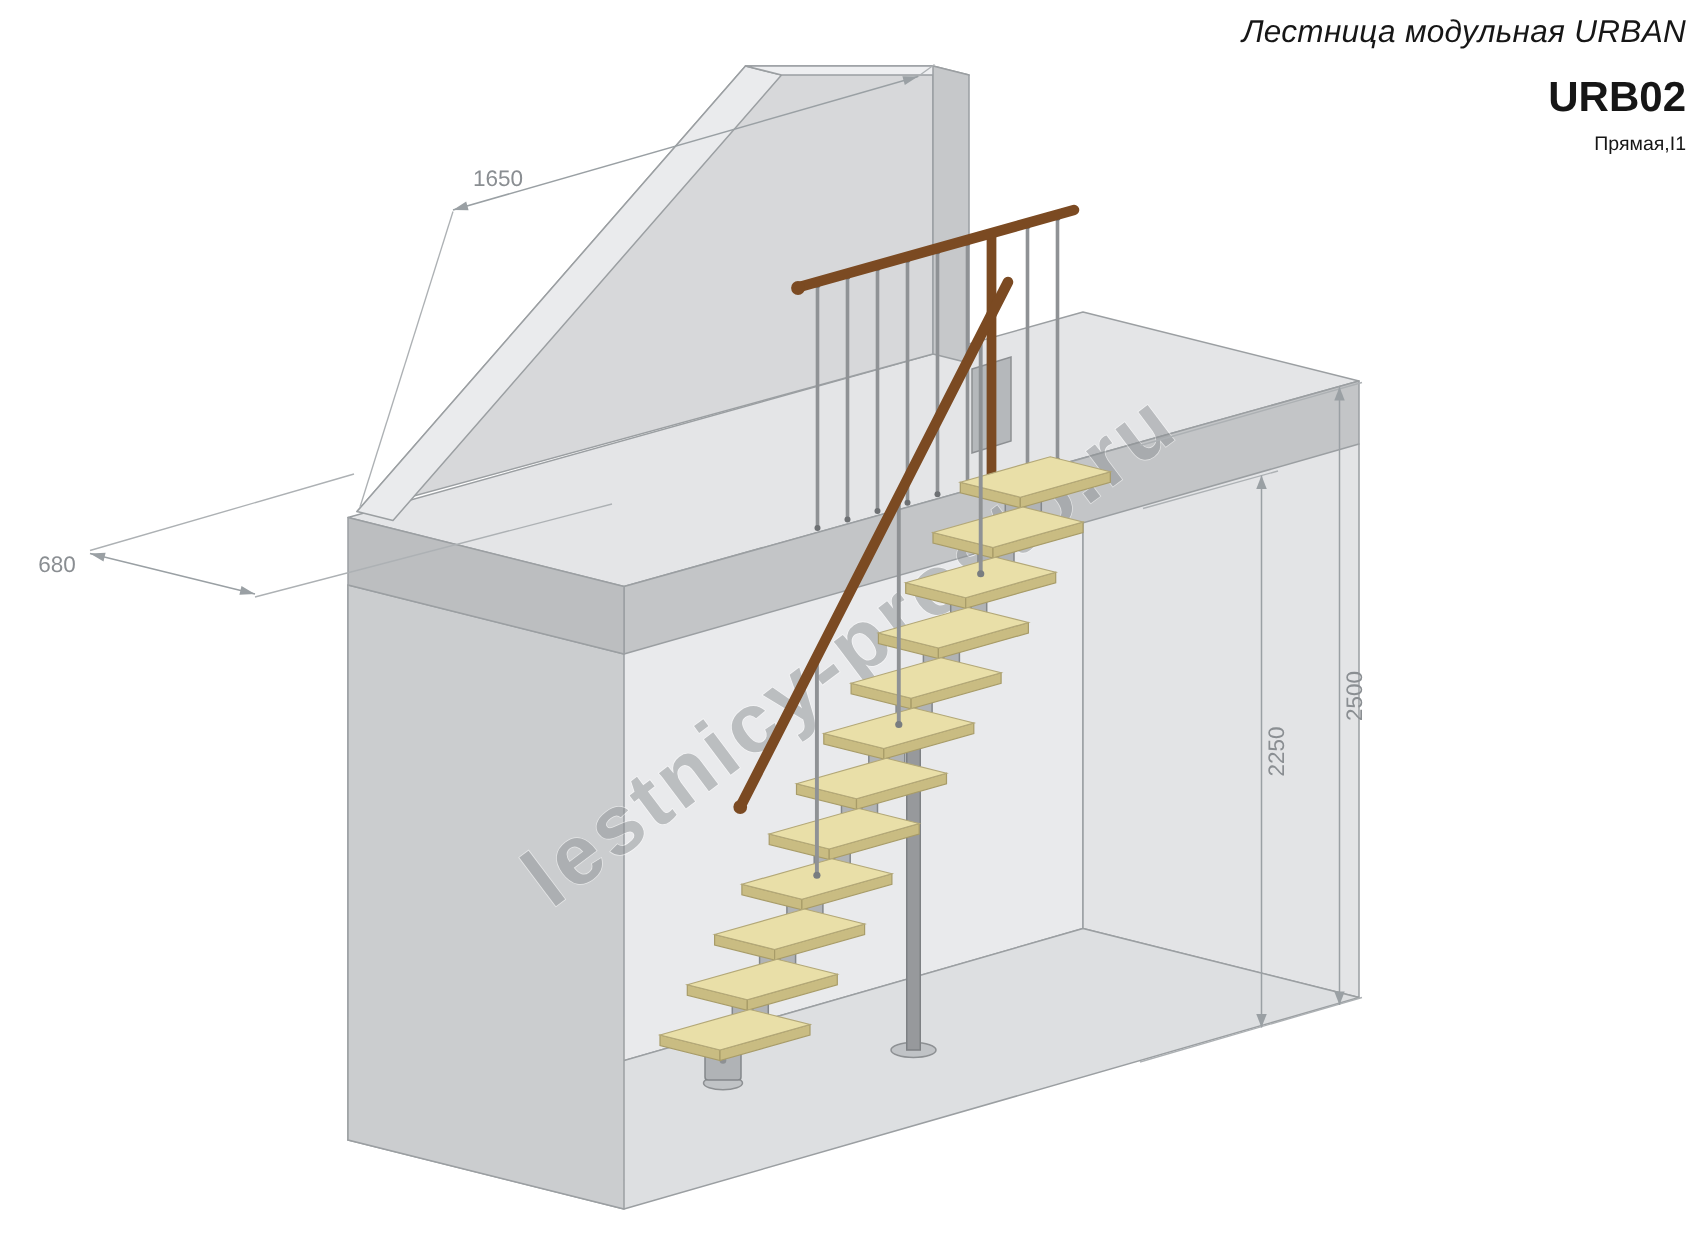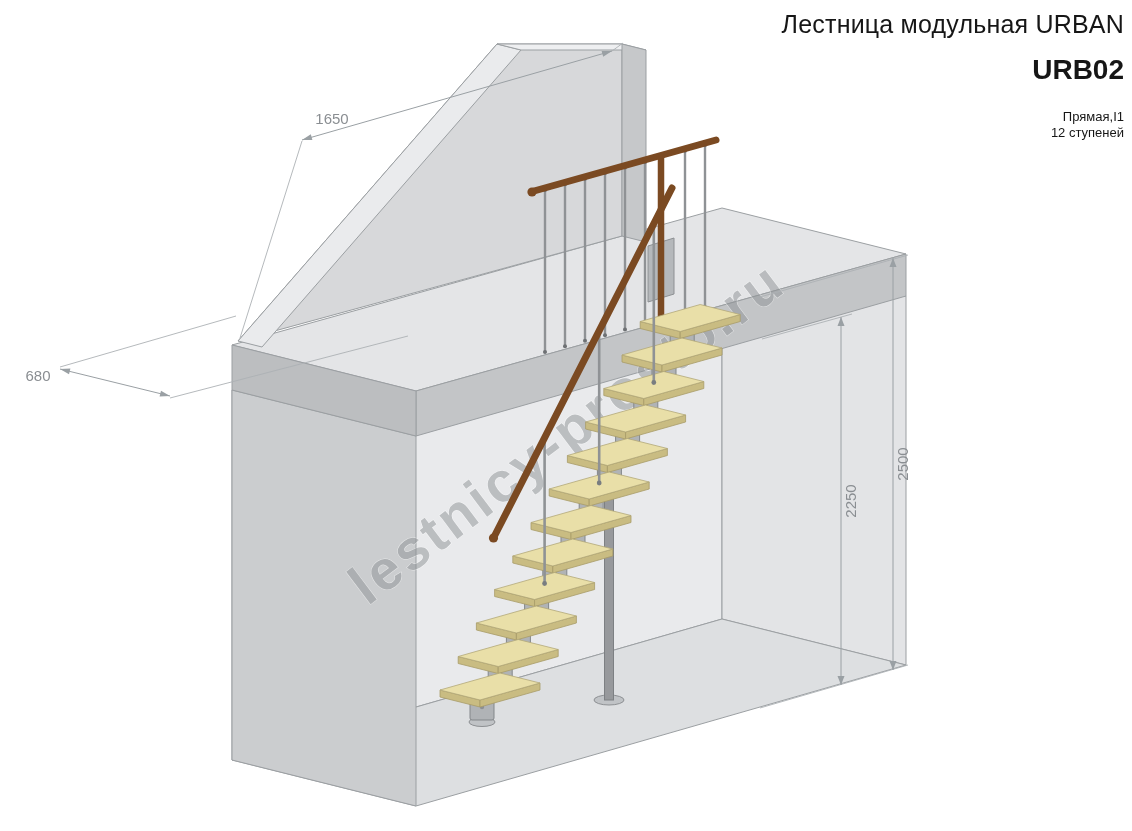--- a/index.html
+++ b/index.html
@@ -1,22 +1,22 @@
 <!DOCTYPE html>
 <html><head>
 <meta charset="utf-8">
 <style>
   html,body{margin:0;padding:0;background:#ffffff;}
   .canvas{position:relative;width:1132px;height:831px;background:#ffffff;overflow:hidden;
           font-family:"Liberation Sans",sans-serif;}
   .drawing-svg{position:absolute;left:0;top:0;width:1132px;height:831px;}
   .titleblock{position:absolute;top:10px;right:8px;text-align:right;color:#161616;}
-  .titleblock .t1{font-size:25px;letter-spacing:.2px;}
+  .titleblock .t1{font-size:21px;letter-spacing:.2px;font-style:italic;}
   .titleblock .t2{font-size:28px;font-weight:bold;margin-top:15px;}
-  .titleblock .t3{font-size:13px;margin-top:23px;}
+  .titleblock .t3{font-size:13px;margin-top:7px;}
   .titleblock .t4{font-size:13px;margin-top:1px;}
   text{font-family:"Liberation Sans",sans-serif;}
 </style>
 </head>
 <body>
 
 <div class="canvas">
 
   <svg class="drawing-svg" viewBox="0 0 1132 831">
 
@@ -173,16 +173,15 @@
         <text transform="translate(856,501) rotate(-90)">2250</text>
         <text transform="translate(908,464) rotate(-90)">2500</text>
       </g>
     </g>
   </svg>
 
   <div class="titleblock">
     <div class="t1">Лестница модульная URBAN</div>
     <div class="t2">URB02</div>
     <div class="t3">Прямая,I1</div>
-    <div class="t4">12 ступеней</div>
   </div>
 
 </div>
 
 </body></html>

